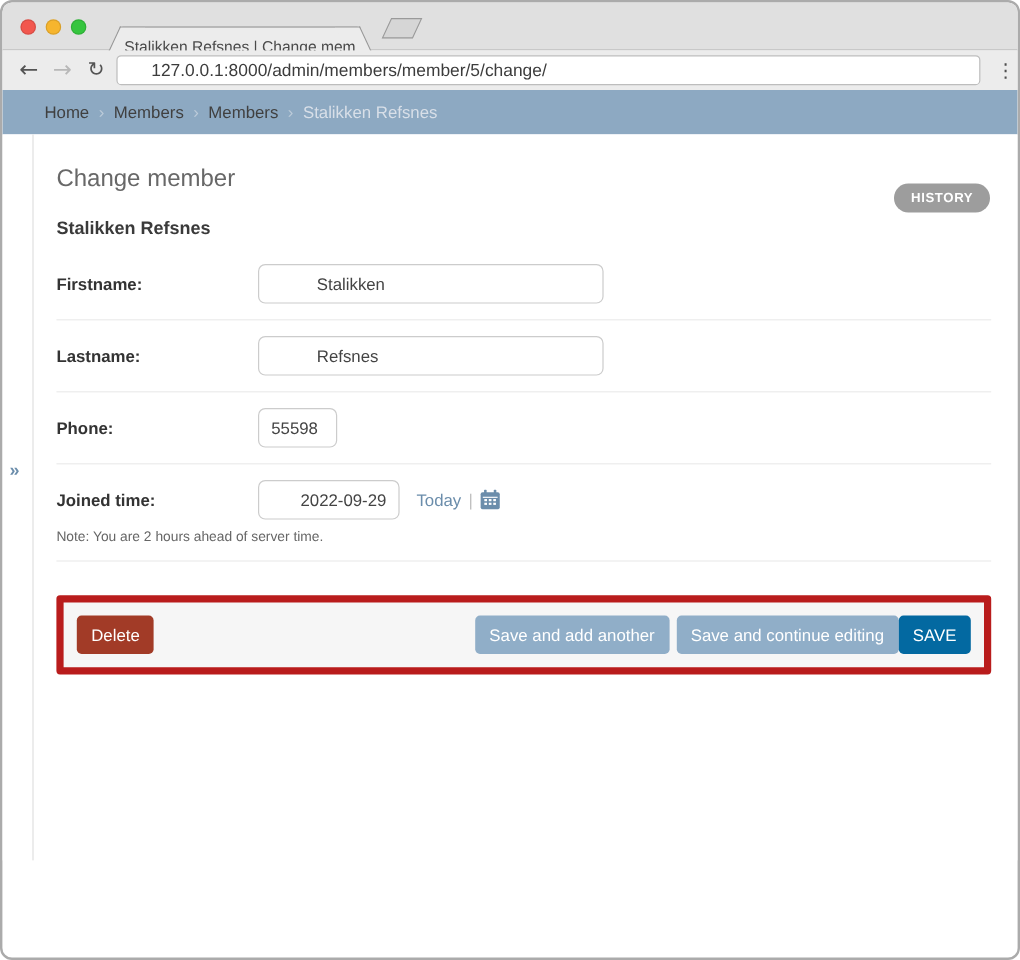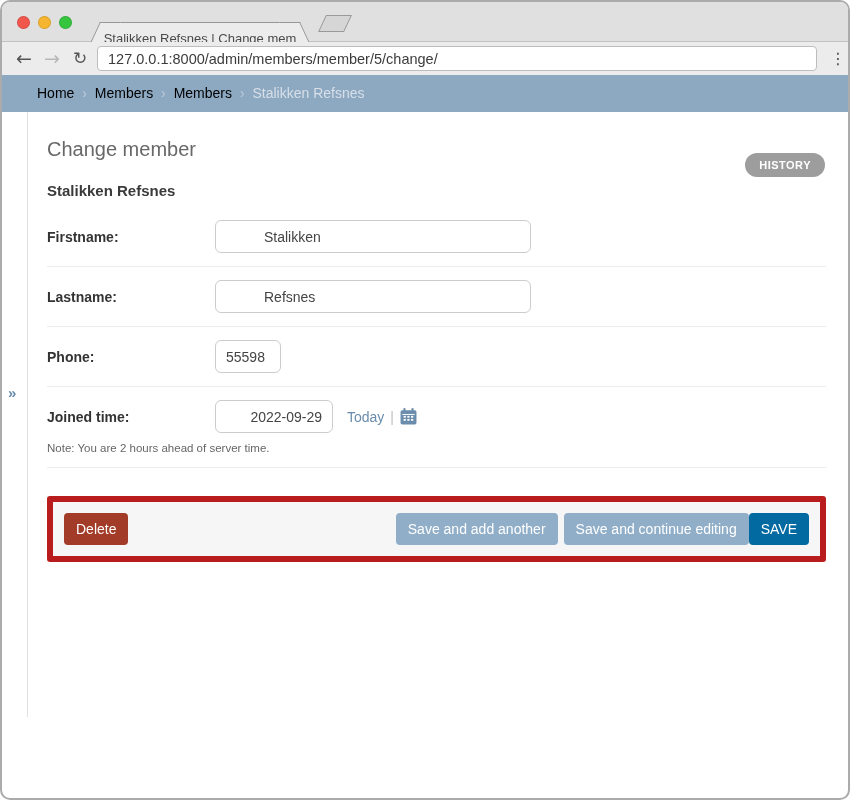--- a/index.html
+++ b/index.html
@@ -41,34 +41,34 @@
   .toolbar { position:relative; height:33px; background:#ececec; z-index:2; }
   .nav-icon { position:absolute; top:0; height:33px; line-height:33px; text-align:center;
               font-family:"DejaVu Sans",sans-serif; cursor:default; }
   .back-btn    { left:10px;  width:24px; font-size:19px; color:#545454; }
   .forward-btn { left:38px;  width:24px; font-size:19px; color:#b8b8b8; }
   .reload-btn  { left:66px;  width:24px; font-size:17px; color:#545454; }
   .url-bar {
     position:absolute; left:95px; top:4px; width:720px; height:25px;
     background:#fff; border:1px solid #bdbdbd; border-radius:4px;
     font-family:"Liberation Sans",sans-serif; font-size:14.5px; color:#3c3c3c;
-    padding:0 10px; outline:none;
+    padding:0 28px; outline:none;
   }
   .menu-btn { left:824px; width:24px; font-size:16px; color:#4e4e4e; letter-spacing:0; }
 
   
   .site-header { height:82px; background:#53708c; text-align:center; }
   .site-title { display:inline-block; font-size:21.5px; font-weight:400; color:#eed860; padding-top:15px; text-decoration:none; }
   .user-tools { margin-top:9px; font-size:11.5px; font-weight:700; color:#ffffff; letter-spacing:.4px; }
   .tool-link { color:#ffffff; text-decoration:none; border-bottom:1px solid #b9c7d2; padding-bottom:1px; cursor:pointer; }
   .tool-sep { color:#ffffff; }
 
   
   .breadcrumbs { height:37px; line-height:37px; background:#8da9c2; padding-left:35px; font-size:14px; color:#d8dfe8; }
-  .crumb-link { color:#000000; text-decoration:none; cursor:pointer; }
+  .crumb-link { color:#404040; text-decoration:none; cursor:pointer; }
   .crumb-sep { color:#bccbd9; padding:0 4px; }
 
   
   .content { position:relative; height:605px; background:#fff; }
   .side-strip { position:absolute; left:0; top:0; width:26px; height:100%; border-right:1px solid #e0e0e0; }
   .side-toggle { position:absolute; left:6px; top:272px; font-size:15px; font-weight:700; color:#6b8dab; cursor:pointer; }
 
   .main { margin-left:27px; padding:18px 22px 0 18px; position:relative; }
 
   .page-title { font-size:20px; font-weight:400; color:#686868; margin-top:8px; }
@@ -81,21 +81,21 @@
 
   .member-form { margin-top:8px; }
   .form-row { padding:13px 0; border-bottom:1px solid #ececec; }
   .row-line { display:flex; align-items:center; }
   .field-label { width:168px; flex:0 0 168px; font-size:14px; font-weight:700; color:#333; }
   .text-input {
     height:33px; border:1px solid #ccc; border-radius:6px; background:#fff;
     font-family:"Liberation Sans",sans-serif; font-size:14px; color:#444;
     padding:0 10px; outline:none;
   }
-  .w-large { width:316px;padding-left:48px; }
+  .w-large { width:288px;padding-left:48px; }
   .w-small { width:66px; }
   .w-date  { width:118px;text-align:right; }
 
   .date-shortcuts { margin-left:14px; font-size:14px; display:flex; align-items:center; }
   .today-link { color:#6b8dab; text-decoration:none; cursor:pointer; }
   .shortcut-sep { color:#c0c0c0; padding:0 6px; }
   .cal-btn { display:inline-flex; cursor:pointer; }
   .help-note { margin-top:9px; font-size:11.5px; color:#666; }
 
   .submit-row {

